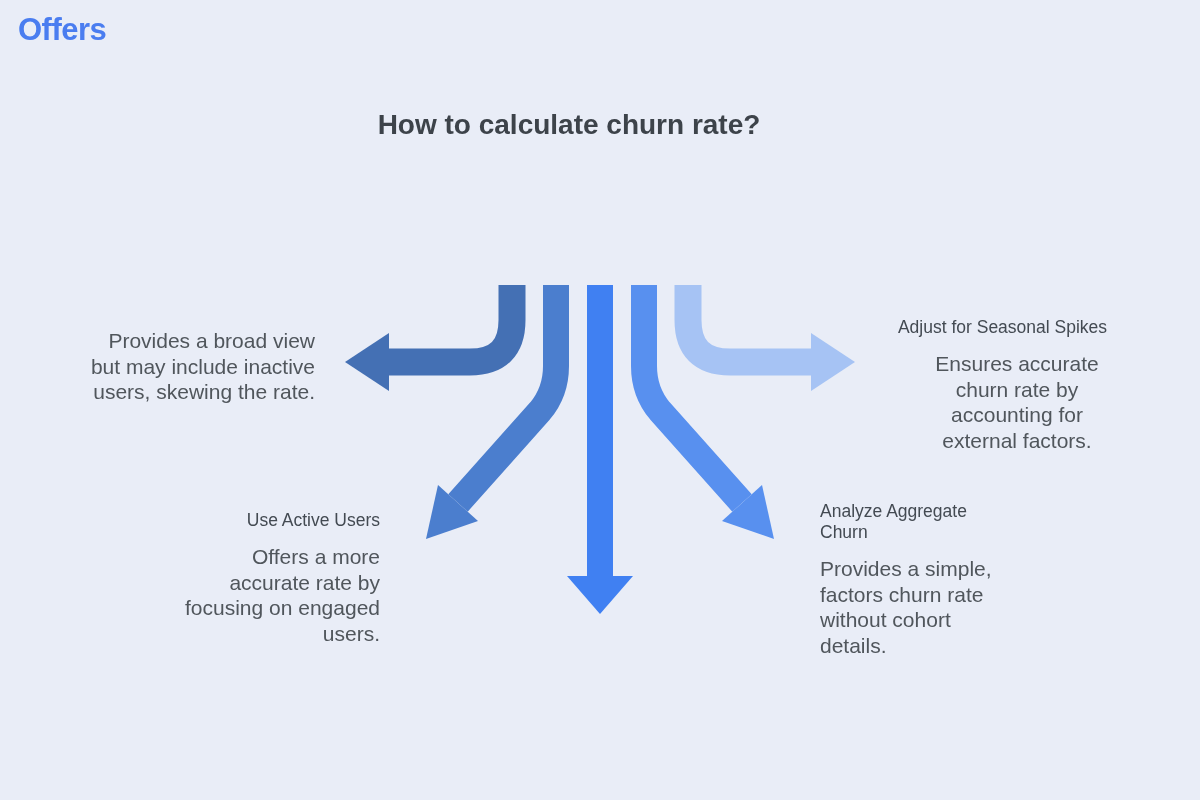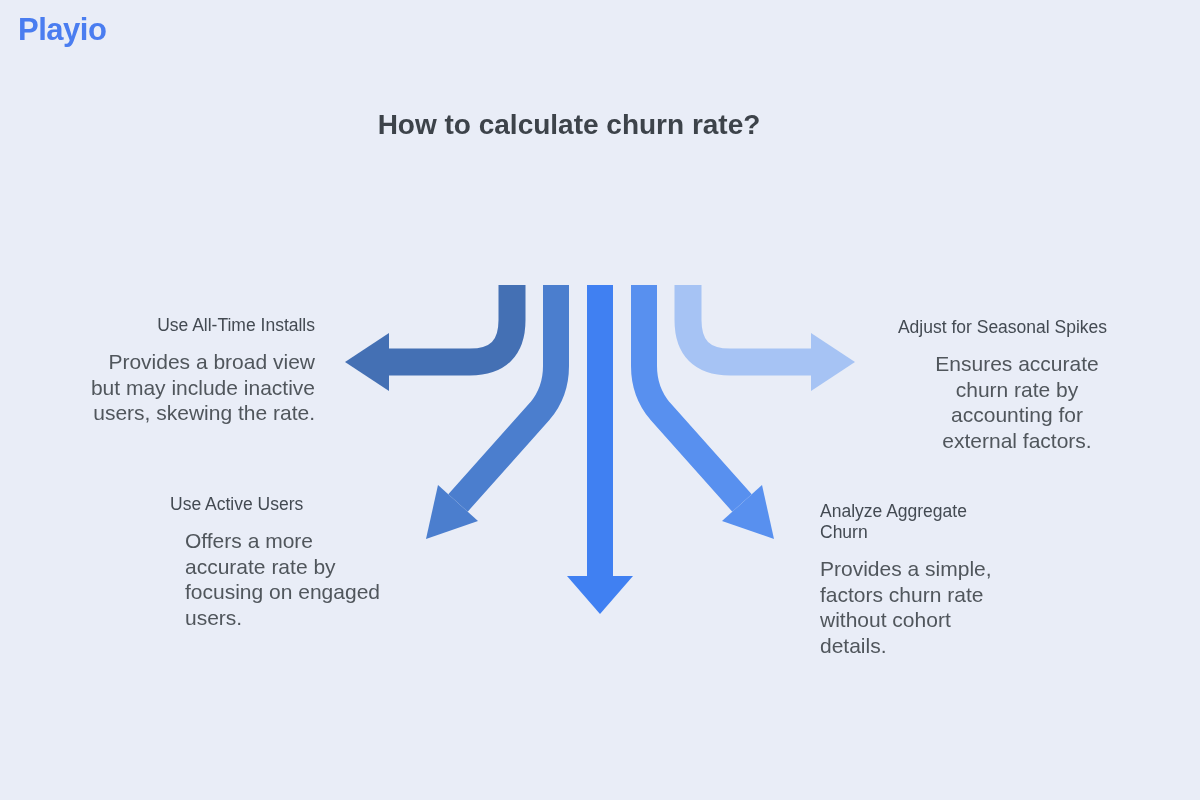--- a/index.html
+++ b/index.html
@@ -45,37 +45,37 @@
   }
   .item-desc{
     margin-top:13px;
     font-size:21px;line-height:1.22;
     color:var(--body-color);
   }
   
   .item-all-time{left:85px;top:315px;width:230px;text-align:right;}
   .item-all-time .item-desc{max-width:230px;margin-left:auto;}
   
-  .item-active{left:170px;top:494px;width:210px;}
+  .item-active{left:170px;top:510px;width:210px;text-align:right;}
   .item-active .item-desc{max-width:195px;margin-left:auto;}
   
   .item-cohort{left:488px;top:661px;width:220px;text-align:center;}
   .item-cohort .item-desc{max-width:200px;margin-left:auto;margin-right:auto;}
   
   .item-aggregate{left:820px;top:501px;width:190px;text-align:left;}
   
   .item-seasonal{left:885px;top:317px;width:235px;text-align:center;}
   .item-seasonal .item-desc{max-width:200px;margin-left:32px;}
 </style>
 </head>
 <body>
 
 <div class="stage">
 
-  <div class="logo">Playio</div>
+  <div class="logo">Offers</div>
 
   <h1 class="page-title">How to calculate churn rate?</h1>
 
   <svg class="arrows-svg" viewBox="0 0 1200 800" xmlns="http://www.w3.org/2000/svg">
     <g>
       <path d="M 512 285 L 512 320 Q 512 362 470 362 L 389 362" fill="none" stroke-width="27" stroke="#4470b4"></path>
       <polygon points="345,362 389,333 389,391" fill="#4470b4"></polygon>
     </g>
     <g>
       <path d="M 556 285 L 556 366 Q 556 392 540 411 L 458 503" fill="none" stroke-width="26" stroke="#4b7ece"></path>
@@ -89,21 +89,20 @@
       <path d="M 644 285 L 644 366 Q 644 392 660 411 L 742 503" fill="none" stroke-width="26" stroke="#5890ef"></path>
       <polygon points="774,539 722,521 762,485" fill="#5890ef"></polygon>
     </g>
     <g>
       <path d="M 688 285 L 688 320 Q 688 362 730 362 L 811 362" fill="none" stroke-width="27" stroke="#a6c3f4"></path>
       <polygon points="855,362 811,333 811,391" fill="#a6c3f4"></polygon>
     </g>
   </svg>
 
   <div class="item item-all-time">
-    <div class="item-title">Use All-Time Installs</div>
     <div class="item-desc">Provides a broad view but may include inactive users, skewing the rate.</div>
   </div>
 
   <div class="item item-active">
     <div class="item-title">Use Active Users</div>
     <div class="item-desc">Offers a more accurate rate by focusing on engaged users.</div>
   </div>
 
 
   <div class="item item-aggregate">

